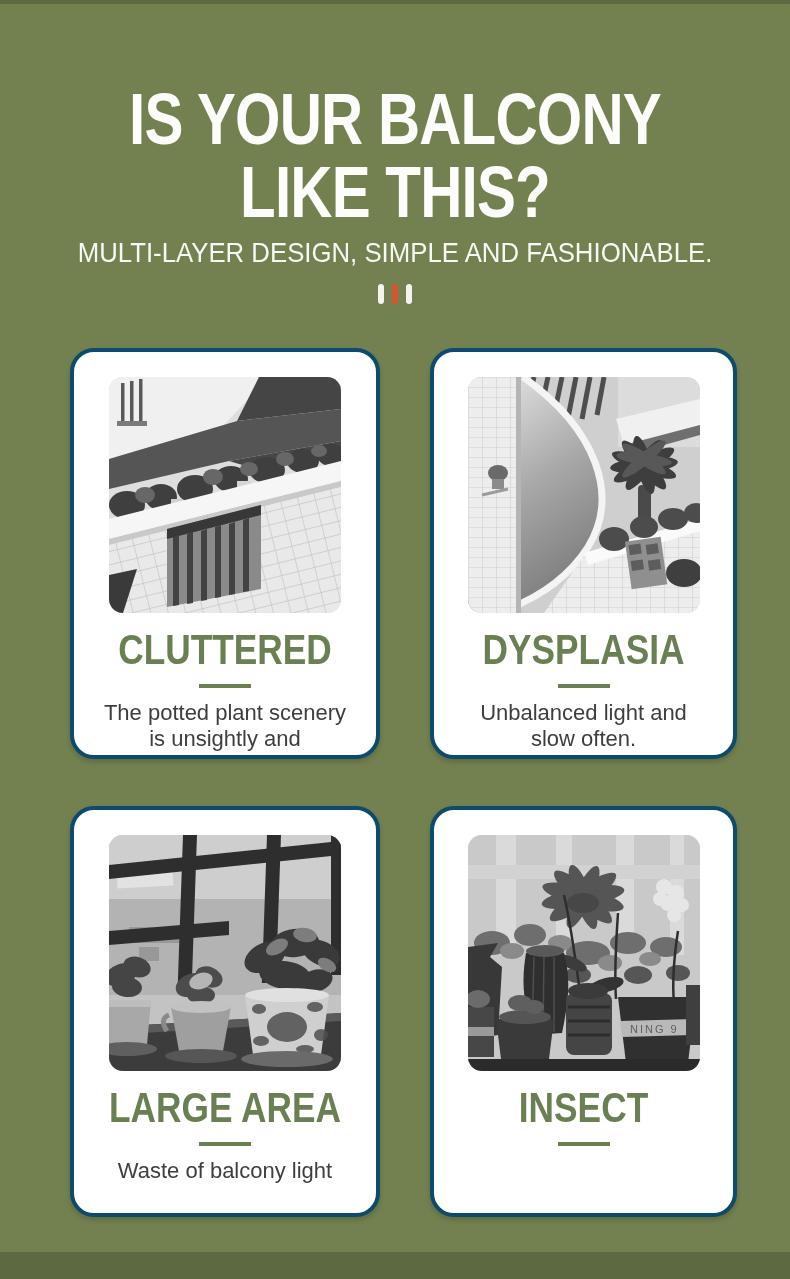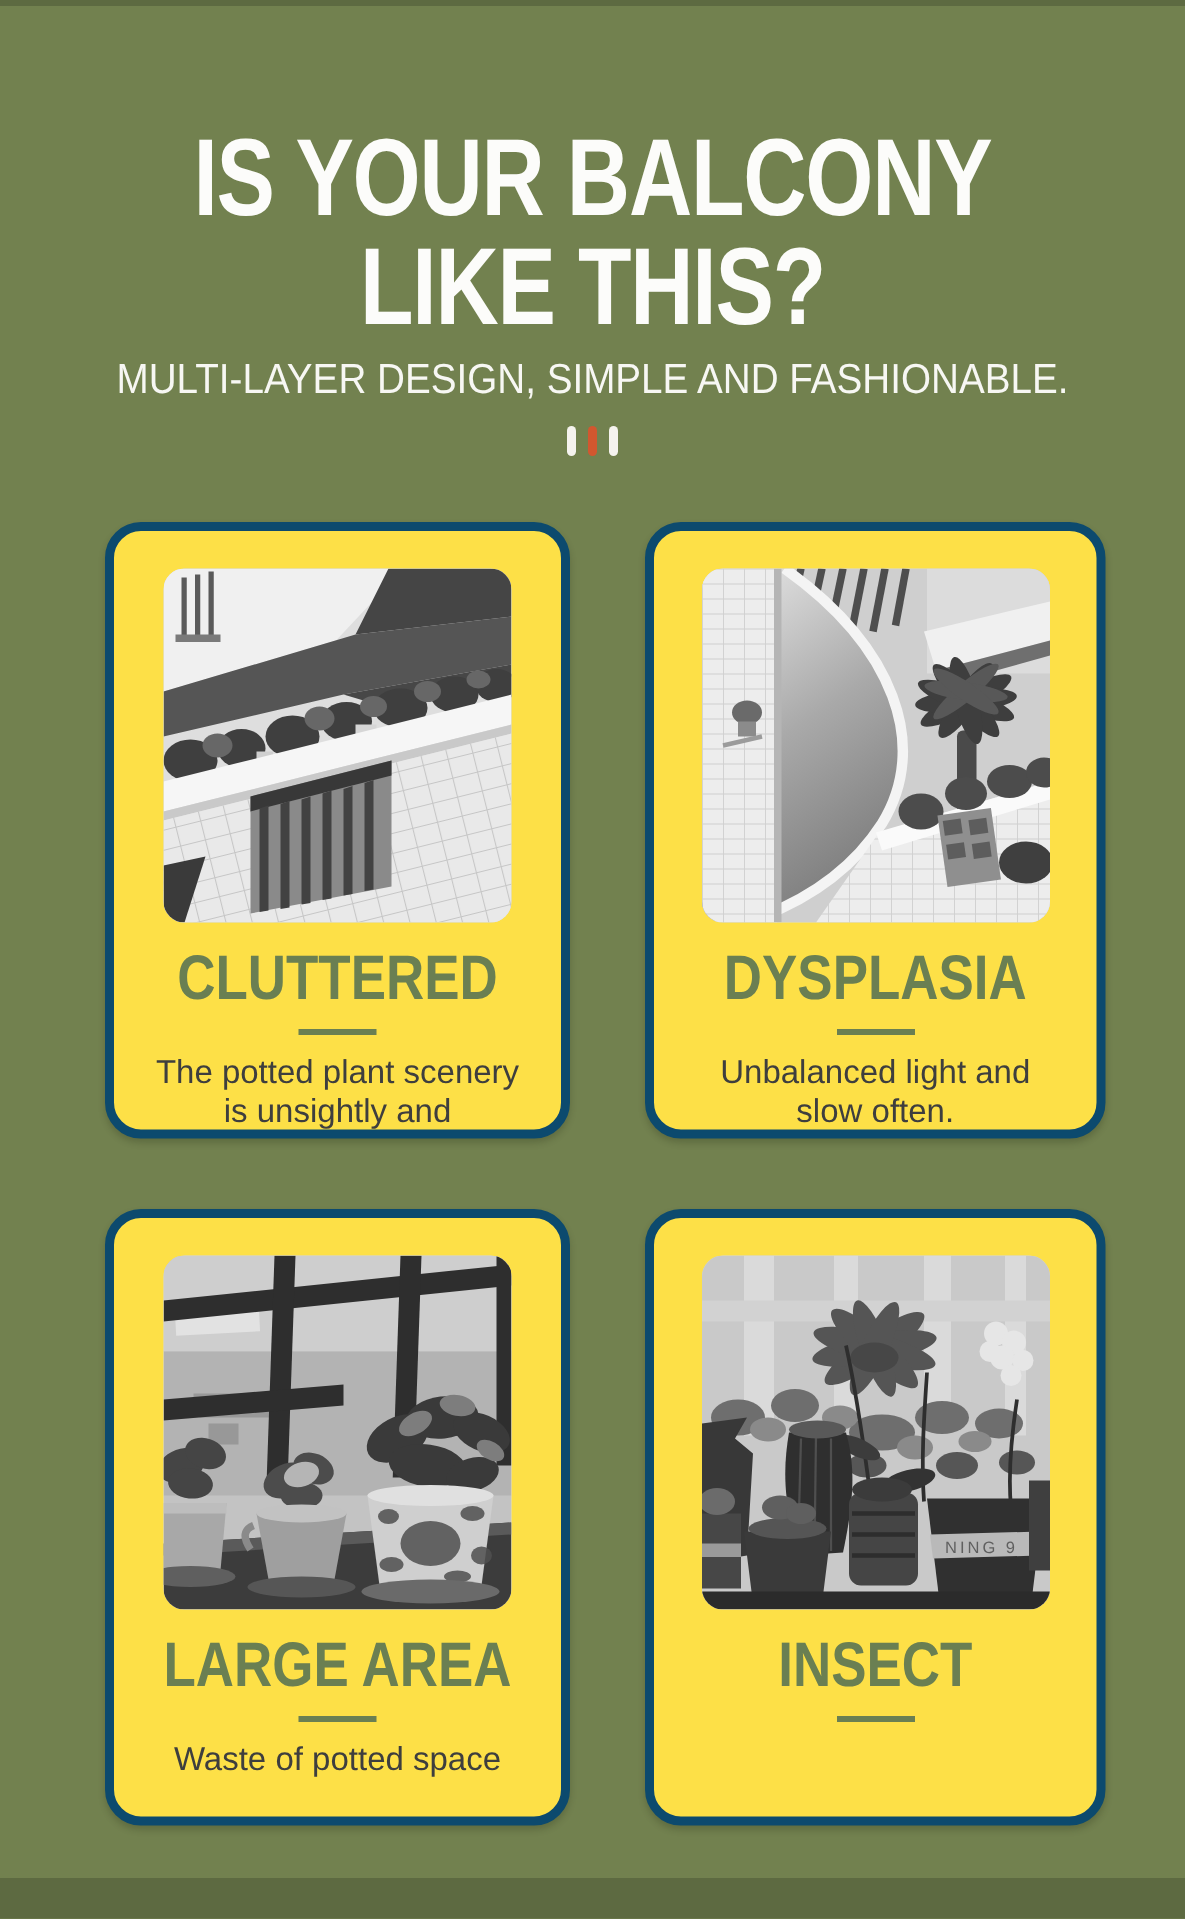--- a/index.html
+++ b/index.html
@@ -51,22 +51,22 @@
   
   .grid {
     margin: 44px 53px 0 70px;
     display: grid;
     grid-template-columns: 310px 307px;
     column-gap: 50px;
     row-gap: 47px;
     grid-auto-rows: 411px;
   }
   .card {
-    background: #fde047;
-    border: 6px solid #0c4a6e;
+    background: #ffffff;
+    border: 4px solid #0c4a6e;
     border-radius: 24px;
     box-shadow: 0 3px 4px rgba(40, 48, 24, 0.25);
     text-align: center;
     padding-top: 25px;
     overflow: hidden;
   }
   .photo {
     width: 232px; height: 236px;
     margin: 0 auto;
     border-radius: 14px;
@@ -330,21 +330,21 @@
               <ellipse cx="212" cy="200" rx="7" ry="6"></ellipse>
               <ellipse cx="152" cy="206" rx="8" ry="5"></ellipse>
               <ellipse cx="196" cy="214" rx="9" ry="4"></ellipse>
             </g>
             <ellipse cx="178" cy="224" rx="46" ry="8" fill="#6a6a6a"></ellipse>
           </g>
         </svg>
       </div>
       <div class="card-title">LARGE AREA</div>
       <div class="rule"></div>
-      <p class="card-desc">Waste of potted space</p>
+      <p class="card-desc">Waste of balcony light</p>
     </div>
 
     <div class="card">
       <div class="photo">
         <svg viewBox="0 0 232 236" preserveAspectRatio="xMidYMid slice">
           <rect width="232" height="236" fill="#c9c9c9"></rect>
 
           <g fill="#dadada">
             <rect x="28" y="0" width="20" height="120"></rect>
             <rect x="88" y="0" width="16" height="110"></rect>

